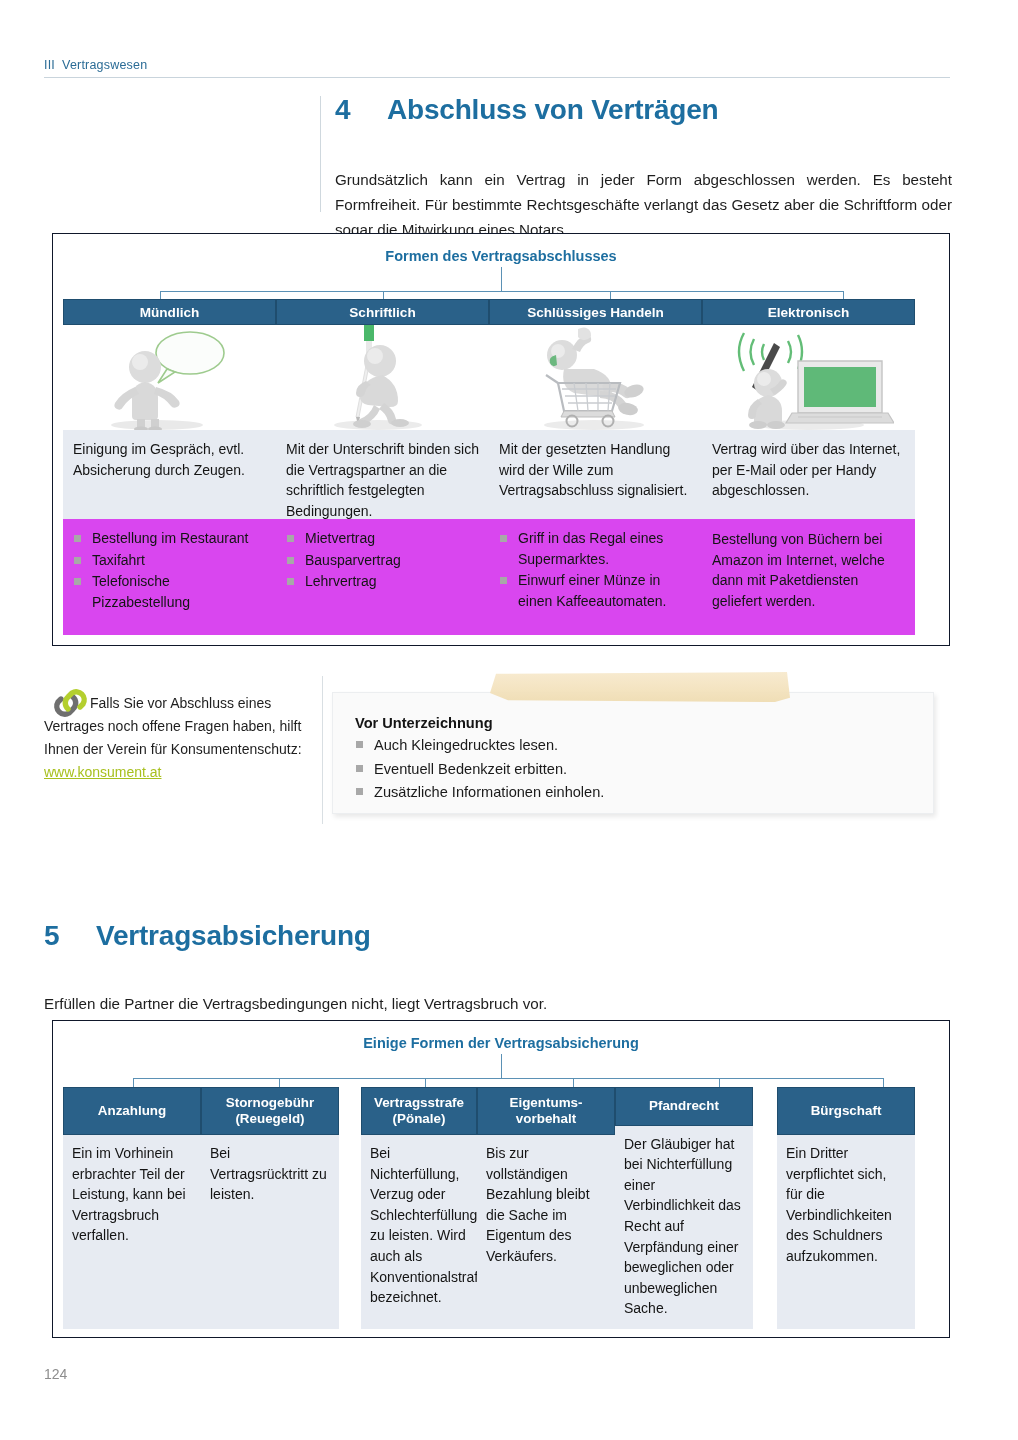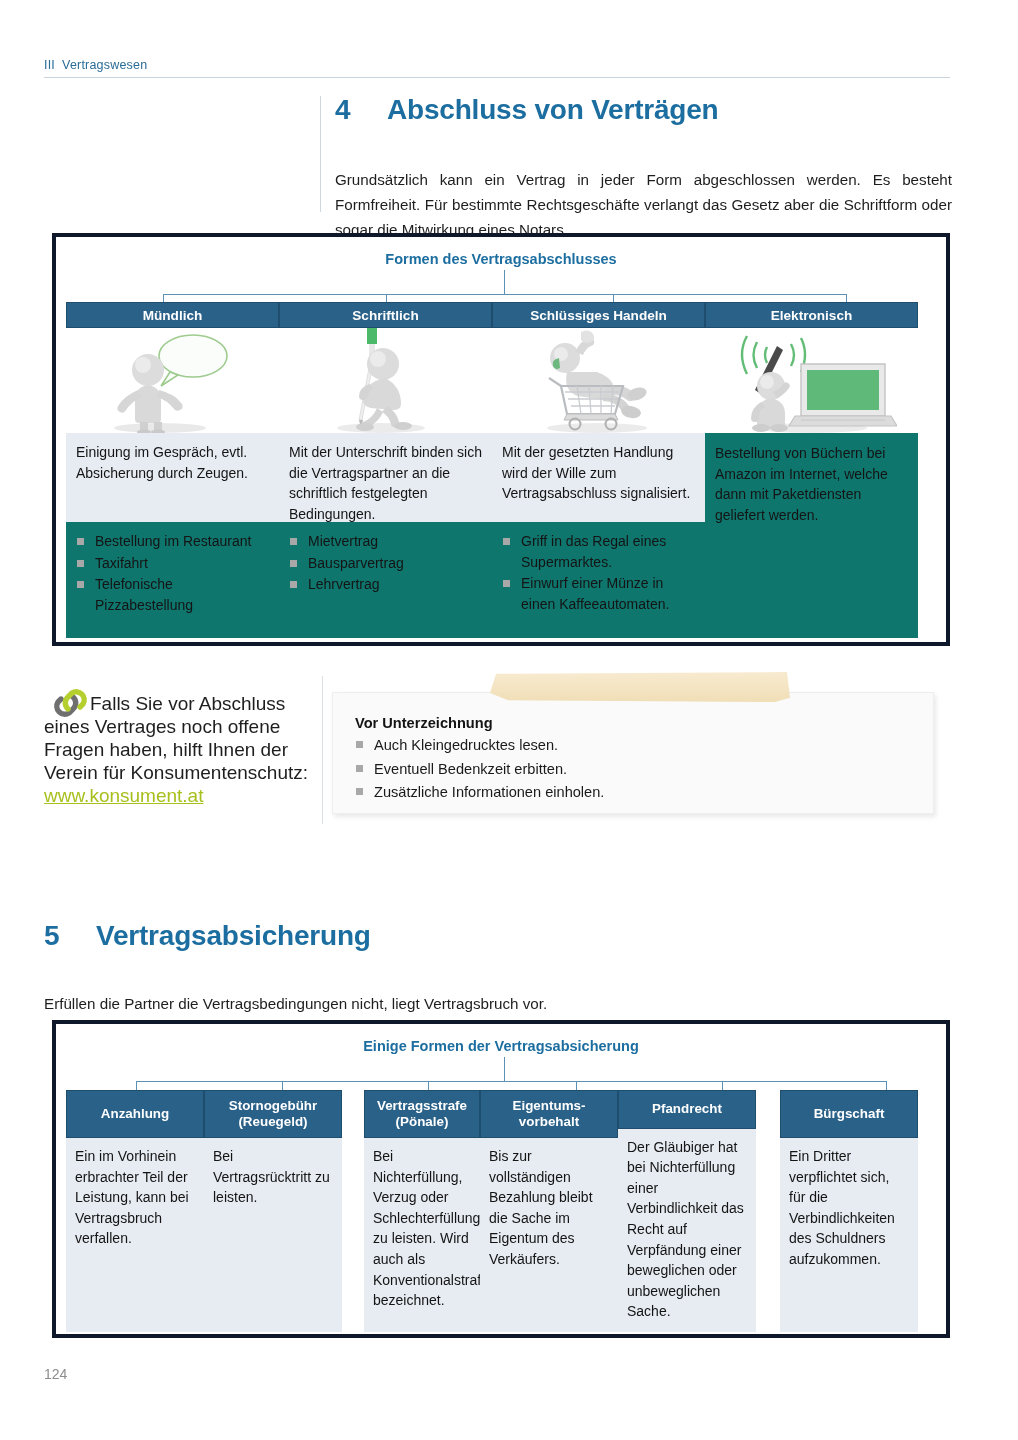--- a/index.html
+++ b/index.html
@@ -49,21 +49,21 @@
     line-height:25px;
     color:#1e1e1e;
     text-align:justify;
   }
   .sec4-para { left:335px; top:152px; width:617px; }
   .sec5-para { left:44px; top:976px; width:700px; text-align:left; }
 
   
   .diagram {
     position:absolute;
-    border:4px solid #0f172a;
+    border:1px solid #0f172a;
     background:#ffffff;
   }
   #diagram-one { left:52px; top:233px; width:898px; height:413px; }
   #diagram-two { left:52px; top:1020px; width:898px; height:318px; }
 
   .diagram-title {
     position:absolute; left:0; right:0; top:14px;
     text-align:center;
     color:#1d6ea0; font-weight:bold; font-size:14.5px;
   }
@@ -102,21 +102,21 @@
   }
   .illo svg { position:absolute; left:50%; transform:translateX(-50%); bottom:0; }
 
   .col-desc {
     background:#e7ebf2;
     font-size:14px; line-height:20.5px;
     padding:9px 10px 10px 10px;
     color:#141414;
   }
   .col-list {
-    background:#0f766e;
+    background:#d946ef;
     font-size:14px; line-height:20.5px;
     padding:9px 10px 12px 10px;
     flex:1 1 auto;
     color:#141414;
   }
   .col-list.plain { padding-top:10px; }
 
   ul.sq { list-style:none; margin:0; padding:0; }
   ul.sq li {
     position:relative; padding-left:19px; margin:0 0 1px 0;
@@ -134,21 +134,21 @@
     height:48px;
   }
   .col2-body {
     background:#e7ebf2; font-size:14px; line-height:20.6px;
     padding:8px 9px 10px 9px; flex:1 1 auto; color:#141414;
   }
 
   
   .linknote {
     position:absolute; left:44px; top:692px; width:270px;
-    font-size:19px; line-height:23px; color:#1e1e1e;
+    font-size:14px; line-height:23px; color:#1e1e1e;
   }
   .linknote .chain { position:absolute; left:8px; top:-4px; }
   .linknote .lead { display:inline-block; width:46px; }
   .linknote .url { color:#a8c01e; }
 
   .linknote-rule {
     position:absolute; left:322px; top:676px; width:1px; height:148px;
     background:#d9dfe3;
   }
 
@@ -318,20 +318,21 @@
           <ellipse cx="34" cy="100" rx="9" ry="4" fill="#cdcdcd"></ellipse>
           <ellipse cx="52" cy="100" rx="9" ry="4" fill="#cdcdcd"></ellipse>
 
           <path d="M74 36 l84 0 l0 52 l-84 0 z" fill="#e9e9e9" stroke="#c4c4c4" stroke-width="1.4"></path>
           <path d="M80 42 l72 0 l0 40 l-72 0 z" fill="#5fb978"></path>
           <path d="M80 42 l72 0 l0 40 l-72 0 z" fill="url(#scr)" opacity=".0"></path>
           <path d="M68 88 l96 0 l6 10 l-108 0 z" fill="#dcdcdc" stroke="#c4c4c4" stroke-width="1.2"></path>
           <path d="M74 92 l84 0" stroke="#cfcfcf" stroke-width="1.4"></path>
         </svg>
       </div>
+      <div class="col-desc" style="height:89px;">Vertrag wird über das Internet, per E-Mail oder per Handy abgeschlossen.</div>
       <div class="col-list plain">Bestellung von Büchern bei Amazon im Internet, welche dann mit Paketdiensten geliefert werden.</div>
     </div>
 
   </div>
 </div>
 
 <div class="linknote-rule"></div>
 <div class="linknote">
   <span class="chain">
     <svg width="36" height="30" viewBox="0 0 36 30">

